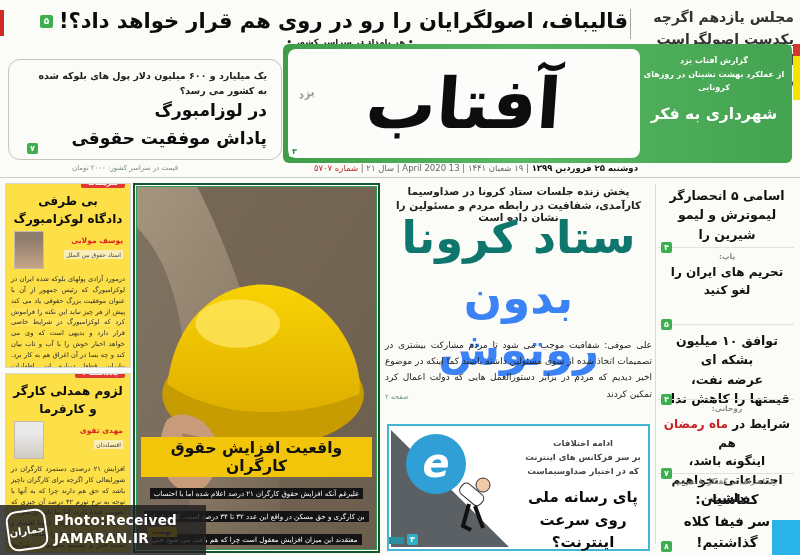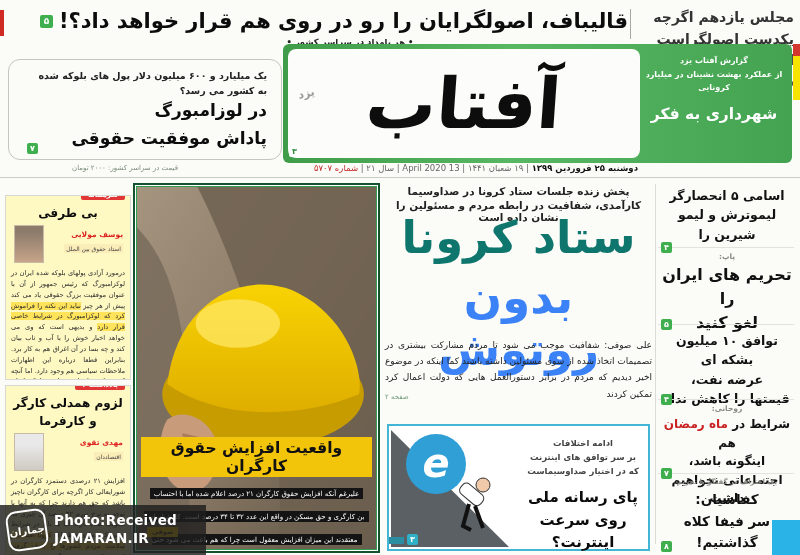--- a/index.html
+++ b/index.html
@@ -45,21 +45,21 @@
 
   .dateline { left:290px; top:163px; width:348px; font-size:8.5px; color:#666; }
   .dateline .d { font-weight:bold; color:#111; }
   .dateline .i { font-weight:normal; color:#c23030; }
   .header-rule { left:0; top:177px; width:800px; height:1px; background:#cdcdc8; }
 
   
   .sb-vline { left:655px; top:184px; width:1px; height:360px; background:#dcdcd7; }
   .sb-item { left:660px; width:134px; text-align:center; }
   .sb-head { font-size:12.5px; font-weight:900; color:#111; line-height:1.55; }
-  .sb-head-lg { font-size:16px; line-height:1.5; }
+  .sb-head-lg { font-size:12px; line-height:1.5; }
   .sb-kicker { font-size:7.5px; color:#8a8a85; font-weight:bold; margin-bottom:2px; }
   .sb-div { left:658px; width:136px; border-top:1px solid #e3e3de; height:0; }
   .sb-badge { left:661px; }
   .red-accent { color:#c92323; }
 
   
   .ms-kicker { left:385px; width:267px; text-align:center; font-size:10.5px; font-weight:bold; color:#222; }
   .ms-head { left:385px; width:267px; text-align:center; font-weight:900; font-size:45px; line-height:1.15; }
   .ms-black { color:#0f766e; }
   .ms-red { color:#3b82f6; }
@@ -78,21 +78,21 @@
   
   .ph-box { left:133px; top:183px; width:247px; height:370px; border:2px solid #14532d; background:#fff; padding:1px; }
   .ph-inner { position:relative; width:100%; height:100%; border:1px solid #2f9e52; overflow:hidden; }
   .ph-overlay { position:absolute; left:4px; right:4px; top:250px; text-align:center; }
   .ph-head { display:inline-block; background:#f2c40a; color:#111; font-size:15.5px; font-weight:900; padding:2px 7px; }
   .ph-line { margin-top:3px; }
   .ph-line span { background:#141414; color:#fff; font-size:7px; padding:1.5px 4px; line-height:1.9; }
   .ph-pageref { position:absolute; left:10px; bottom:12px; background:#f2c40a; color:#333; font-size:6.5px; font-weight:bold; padding:1px 5px; }
 
   
-  .ed-box { left:5px; width:126px; border:1px solid #d8d8d3; background:#fef9c3; padding:8px 5px 4px 5px; overflow:hidden;margin-top:12px; }
+  .ed-box { left:5px; width:126px; border:1px solid #d8d8d3; background:#fde047; padding:8px 5px 4px 5px; overflow:hidden; }
   .ed-tab { position:absolute; right:5px; top:-6px; background:#e23535; color:#fff; font-size:7px; font-weight:bold; padding:1px 7px; border-radius:2px; }
   .ed-head { text-align:center; font-size:12px; font-weight:900; color:#0d0d0d; line-height:1.5; }
   .ed-author { position:relative; height:40px; margin-top:3px; }
   .ed-photo { position:absolute; left:3px; top:0; width:30px; height:38px; border:1px solid #c9b9a9; }
   .ed-photo1 { background:linear-gradient(180deg,#8d7c6c 18%,#c7a489); }
   .ed-photo2 { background:linear-gradient(180deg,#e9e9e9 30%,#cfcac2); }
   .ed-name { position:absolute; right:2px; top:5px; color:#d22; font-size:7.5px; font-weight:bold; }
   .ed-title { position:absolute; right:2px; top:19px; font-size:6px; color:#444; background:#fbedb8; padding:1px 2px; }
   .ed-body { font-size:6.7px; line-height:1.62; text-align:justify; color:#2b2b2b; margin-top:3px; }
   .ed-body mark { background:#ffe35a; color:#2b2b2b; }
@@ -122,21 +122,21 @@
   </div>
   <div class="abs slogan">• هر بامداد در سراسر کشور •</div>
 
   <div class="abs green-box">
     <div class="logo-panel">
       <span class="logo-text">آفتاب</span>
       <span class="logo-stamp">یزد</span>
     </div>
     <div class="green-text">
       <div class="green-kicker">گزارش آفتاب یزد</div>
-      <div class="green-kicker">از عملکرد بهشت نشینان در میلیارد کرونایی</div>
+      <div class="green-kicker">از عملکرد بهشت نشینان در روزهای کرونایی</div>
       <div class="green-head">شهرداری به فکر</div>
     </div>
     <div class="white-badge">۳</div>
   </div>
   <div class="abs edge-red-right"></div>
   <div class="abs edge-yellow-right"></div>
 
   <div class="abs lux-box">
     <div class="lux-kicker">یک میلیارد و ۶۰۰ میلیون دلار پول های بلوکه شده</div>
     <div class="lux-kicker">به کشور می رسد؟</div>
@@ -207,21 +207,21 @@
     <svg class="ct-art" viewBox="0 0 130 117">
       <polygon points="0,0 0,117 118,117" fill="#5b6065"></polygon>
       <circle cx="45" cy="34" r="30" fill="#2f9fd6"></circle>
       <text x="45" y="47" text-anchor="middle" font-size="40" font-weight="bold" font-style="italic" fill="#ffffff" font-family="DejaVu Sans, sans-serif">e</text>
       <rect x="68" y="58" width="26" height="13" rx="5" transform="rotate(40 81 64)" fill="#ffffff" stroke="#333" stroke-width="1"></rect>
       <circle cx="92" cy="55" r="7" fill="#f0c9a8" stroke="#333" stroke-width="1"></circle>
       <path d="M78 74 L72 96 L80 100 M84 76 L92 98" stroke="#111" stroke-width="4" fill="none"></path>
     </svg>
     <div class="ct-text">
       <div class="ct-kicker">ادامه اختلافات</div>
-      <div class="ct-kicker">بر سر توافق های اینترنت</div>
+      <div class="ct-kicker">بر سر فرکانس های اینترنت</div>
       <div class="ct-kicker">که در اختیار صداوسیماست</div>
       <div class="ct-head">پای رسانه ملی</div>
       <div class="ct-head" style="margin-top:0;">روی سرعت اینترنت؟</div>
     </div>
     <div class="ct-strip"></div>
     <div class="badge ct-badge">۳</div>
   </div>
 
   <div class="abs ph-box">
     <div class="ph-inner">
@@ -247,27 +247,28 @@
         <path d="M45 245 L75 252 M42 260 L74 266 M44 275 L72 280" stroke="#a87b5c" stroke-width="3" fill="none"></path>
       </svg>
       <div class="ph-overlay">
         <span class="ph-head">واقعیت افزایش حقوق کارگران</span>
         <div class="ph-line"><span>علیرغم آنکه افزایش حقوق کارگران ۲۱ درصد اعلام شده اما با احتساب</span></div>
         <div class="ph-line"><span>بن کارگری و حق مسکن در واقع این عدد ۳۲ تا ۳۴ درصد است. کارشناسان</span></div>
         <div class="ph-line"><span>معتقدند این میزان افزایش معقول است چرا که هم باعث می شود حتی المقدور</span></div>
         
         
       </div>
-      <div class="ph-pageref">صوفی</div>
+      <div class="ph-pageref">بهشت</div>
     </div>
   </div>
 
   <div class="abs ed-box" style="top:183px; height:185px;">
     <div class="ed-tab">سرمقاله</div>
     <div class="ed-head">بی طرفی</div>
+    <div class="ed-head">دادگاه لوکزامبورگ</div>
     <div class="ed-author">
       <div class="ed-photo ed-photo1"></div>
       <div class="ed-name">یوسف مولایی</div>
       <div class="ed-title">استاد حقوق بین الملل</div>
     </div>
     <div class="ed-body">
       <span>درمورد آزادی پولهای بلوکه شده ایران در لوکزامبورگ که رئیس جمهور از آن با عنوان موفقیت بزرگ حقوقی یاد می کند پیش از هر چیز </span><mark>نباید این نکته را فراموش کرد که لوکزامبورگ در شرایط خاصی قرار دارد</mark><span> و بدیهی است که وی می خواهد اخبار خوش را با آب و تاب بیان کند و چه بسا در آن اغراق هم به کار برد. بنابراین قطعا درباره این اظهارات ملاحظات سیاسی هم وجود دارد. اما آنچه که در این ماجرا مهم است اینکه ایران تلاشش را کرده است و...</span>
     </div>
 
   </div>

